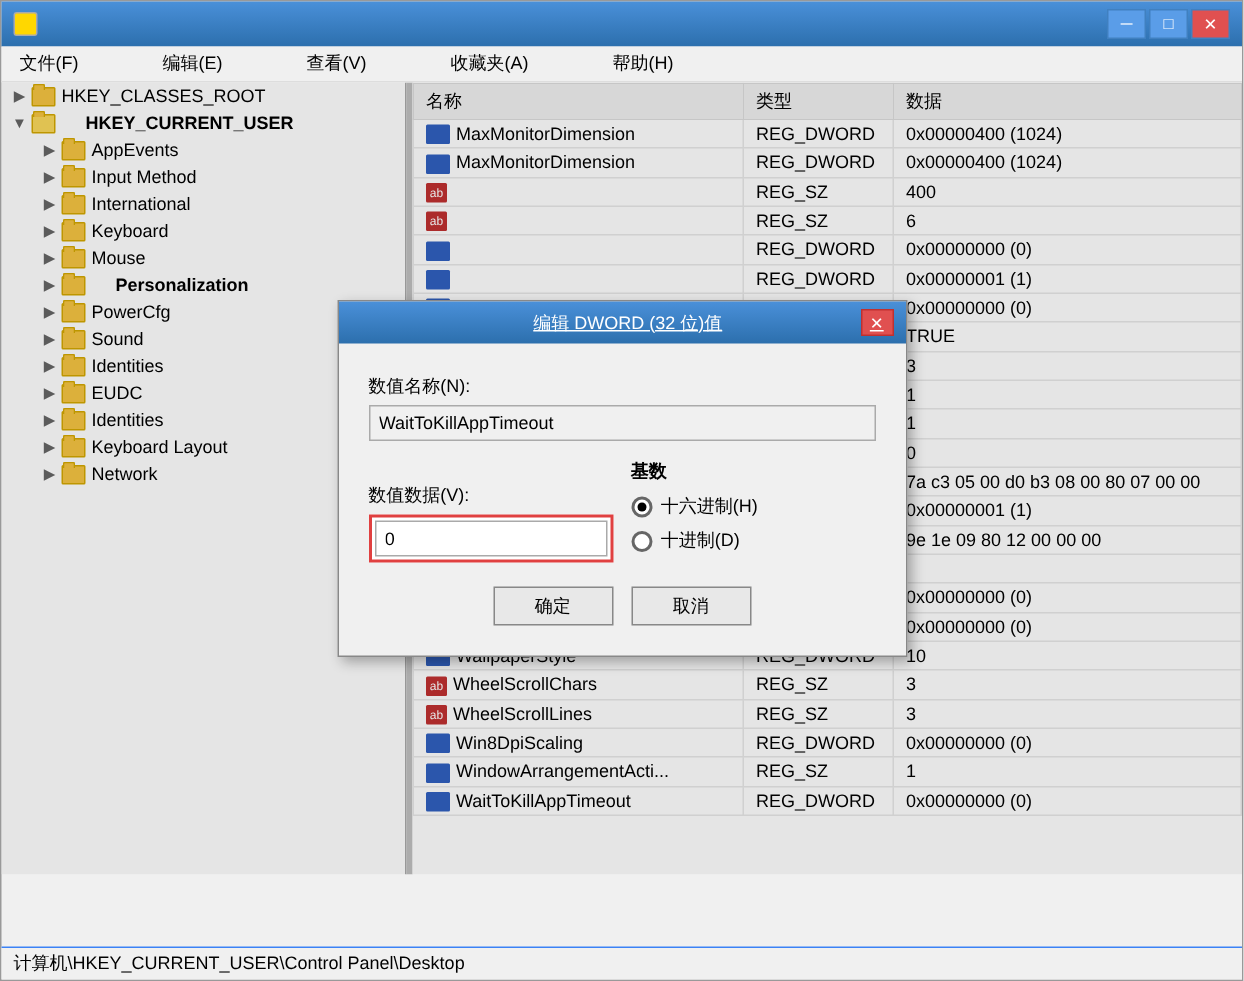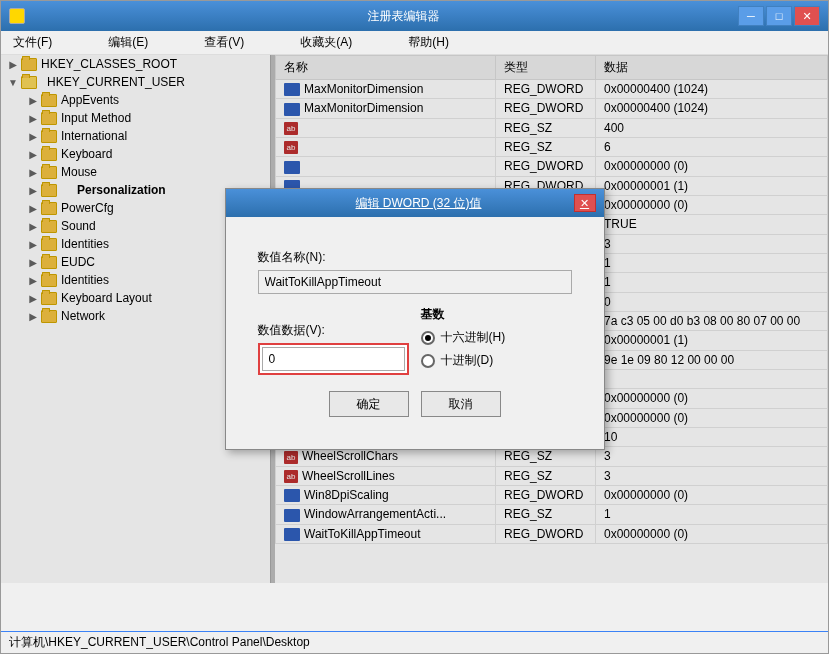--- a/index.html
+++ b/index.html
@@ -45,21 +45,21 @@
 
     
     .splitter { width: 4px; background: #c0c0c0; cursor: col-resize; }
 
     
     .dialog-overlay { position: absolute; top: 0; left: 0; width: 100%; height: 100%; background: rgba(0,0,0,0.1); display: flex; align-items: center; justify-content: center; z-index: 100; }
     .dialog { background: #f0f0f0; border: 1px solid #888; box-shadow: 3px 3px 8px rgba(0,0,0,0.3); width: 380px; }
     .dialog-title { background: linear-gradient(to bottom, #4a90d9, #2c6fad); height: 28px; display: flex; align-items: center; justify-content: space-between; padding: 0 8px; color: white; font-size: 12px; text-decoration: underline; }
     .dialog-title-text { flex: 1; text-align: center; }
     .dialog-close { width: 22px; height: 18px; background: #e05050; border: 1px solid #c03030; color: white; cursor: pointer; font-size: 11px; display: flex; align-items: center; justify-content: center; }
-    .dialog-body { padding: 32px; }
+    .dialog-body { padding: 20px; }
     .dialog-label { margin-bottom: 4px; color: #000; }
     .dialog-input-name { width: 100%; background: #f0f0f0; border: 1px solid #aaa; padding: 4px 6px; margin-bottom: 12px; color: #000; }
     .dialog-row { display: flex; gap: 12px; align-items: flex-end; }
     .dialog-value-section { flex: 1; }
     .dialog-value-label { margin-bottom: 4px; color: #000; }
     .dialog-value-input-wrap { border: 2px solid #e04040; padding: 2px; background: white; }
     .dialog-value-input { width: 100%; border: 1px solid #aaa; padding: 4px 6px; background: white; font-size: 12px; }
     .dialog-base-section { flex: 1; }
     .dialog-base-label { margin-bottom: 6px; font-weight: bold; color: #000; }
     .radio-row { display: flex; align-items: center; gap: 6px; margin-bottom: 6px; cursor: pointer; }
@@ -71,21 +71,20 @@
   </style>
 </head>
 <body>
 
 <div class="window">
 
   <div class="title-bar">
     <div style="width:60px; display:flex; align-items:center; gap:4px;">
       <div style="width:16px;height:16px;background:#ffd700;border:1px solid #aaa;border-radius:2px;"></div>
     </div>
-    <div class="title-bar-title">注册表编辑器</div>
     <div class="title-bar-buttons">
       <button class="tb-btn">─</button>
       <button class="tb-btn">□</button>
       <button class="tb-btn close">✕</button>
     </div>
   </div>
 
   <div class="menu-bar">
     <span class="menu-item">文件(F)</span>
     <span class="menu-item">编辑(E)</span>
@@ -98,21 +97,21 @@
 
     <div class="sidebar">
       <div class="tree-item" style="padding-left:4px;">
         <span class="arrow">▶</span>
         <span class="folder-img"></span>
         <span style="margin-left:4px;">HKEY_CLASSES_ROOT</span>
       </div>
       <div class="tree-item" style="padding-left:4px;">
         <span class="arrow">▼</span>
         <span class="folder-img open"></span>
-        <span style="margin-left:10px;">HKEY_CURRENT_USER</span>
+        <span style="margin-left:20px;font-weight:bold;">HKEY_CURRENT_USER</span>
       </div>
       <div class="tree-item" style="padding-left:24px;">
         <span class="arrow">▶</span>
         <span class="folder-img"></span>
         <span style="margin-left:4px;">AppEvents</span>
       </div>
       <div class="tree-item" style="padding-left:24px;">
         <span class="arrow">▶</span>
         <span class="folder-img"></span>
         <span style="margin-left:4px;">Input Method</span>

